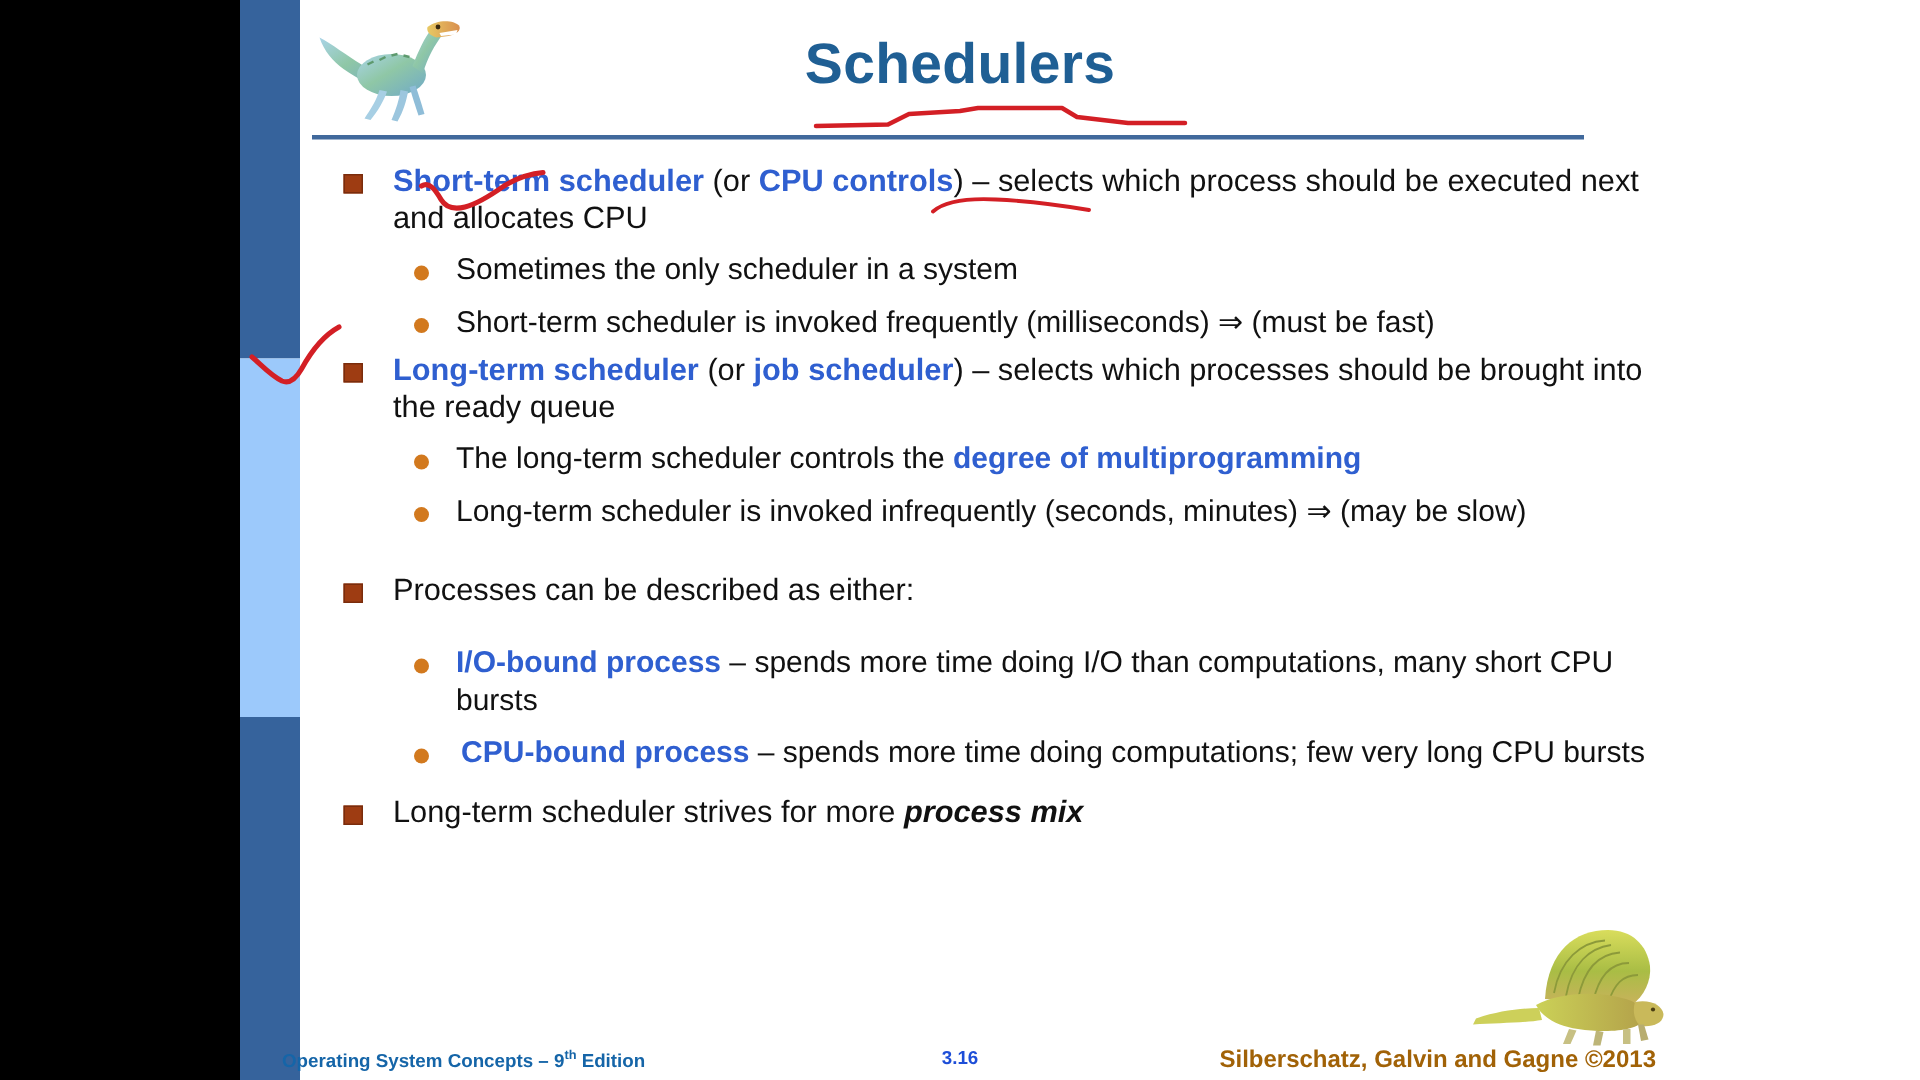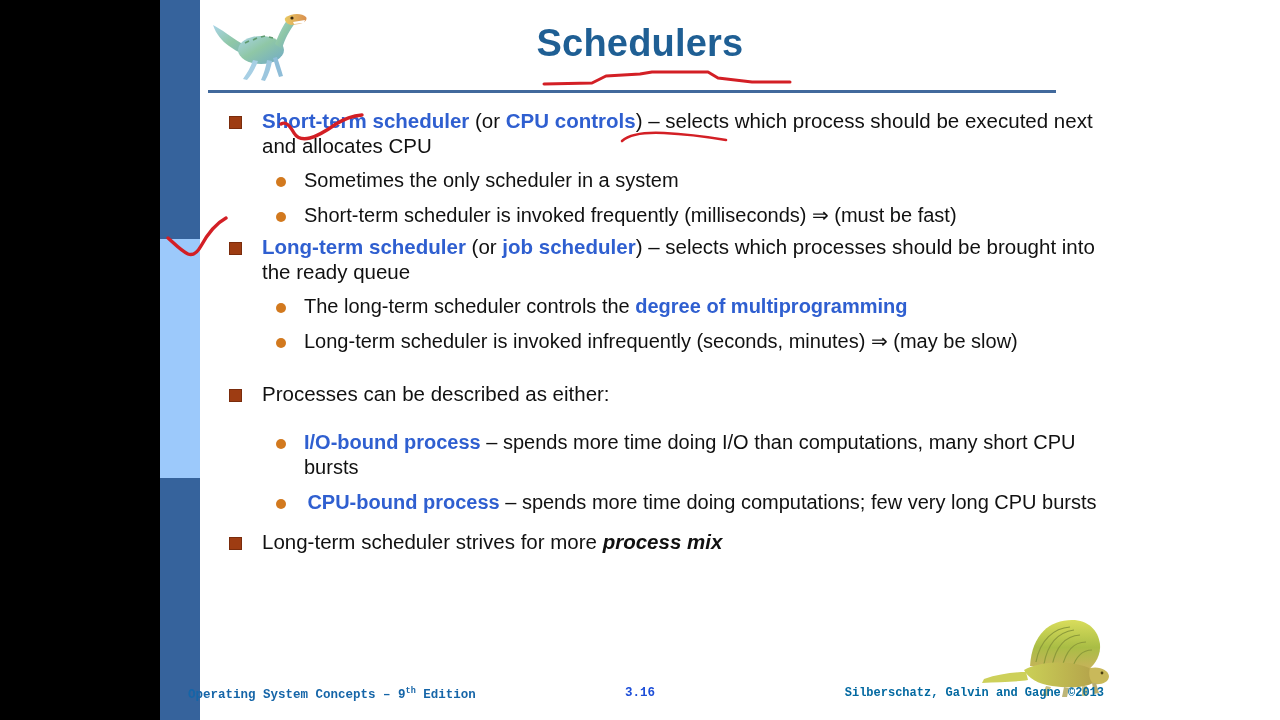--- a/index.html
+++ b/index.html
@@ -50,25 +50,25 @@
   .bi{font-weight:bold;font-style:italic;color:#111;}
 
   
   .ink{position:absolute;pointer-events:none;overflow:visible;}
   #ink-title{left:380px;top:58px;}
   #ink-b1{left:58px;top:4px;}
   #ink-cpu{left:400px;top:21px;}
   #ink-b2{left:70px;top:156px;}
 
   
-  .footer{position:absolute;left:0;bottom:12px;width:960px;height:22px;font-family:Liberation Mono, monospace;}
+  .footer{position:absolute;left:0;bottom:0;width:960px;height:22px;}
   .f-left{position:absolute;left:28px;top:0;color:#1565a8;font-size:12.5px;font-weight:bold;}
   .f-left sup{font-size:8.5px;}
   .f-mid{position:absolute;left:0;top:0;width:960px;text-align:center;color:#1d4ed8;font-size:12.5px;font-weight:bold;}
-  .f-right{position:absolute;right:16px;top:0;color:#0369a1;font-size:12px;font-weight:bold;}
+  .f-right{position:absolute;right:16px;top:0;color:#a16207;font-size:16px;font-weight:bold;}
 </style>
 </head>
 <body>
 
 <div id="stage">
   <div id="slide">
 
     <div class="rail-dark-top"></div>
     <div class="rail-light"></div>
     <div class="rail-dark-bot"></div>

